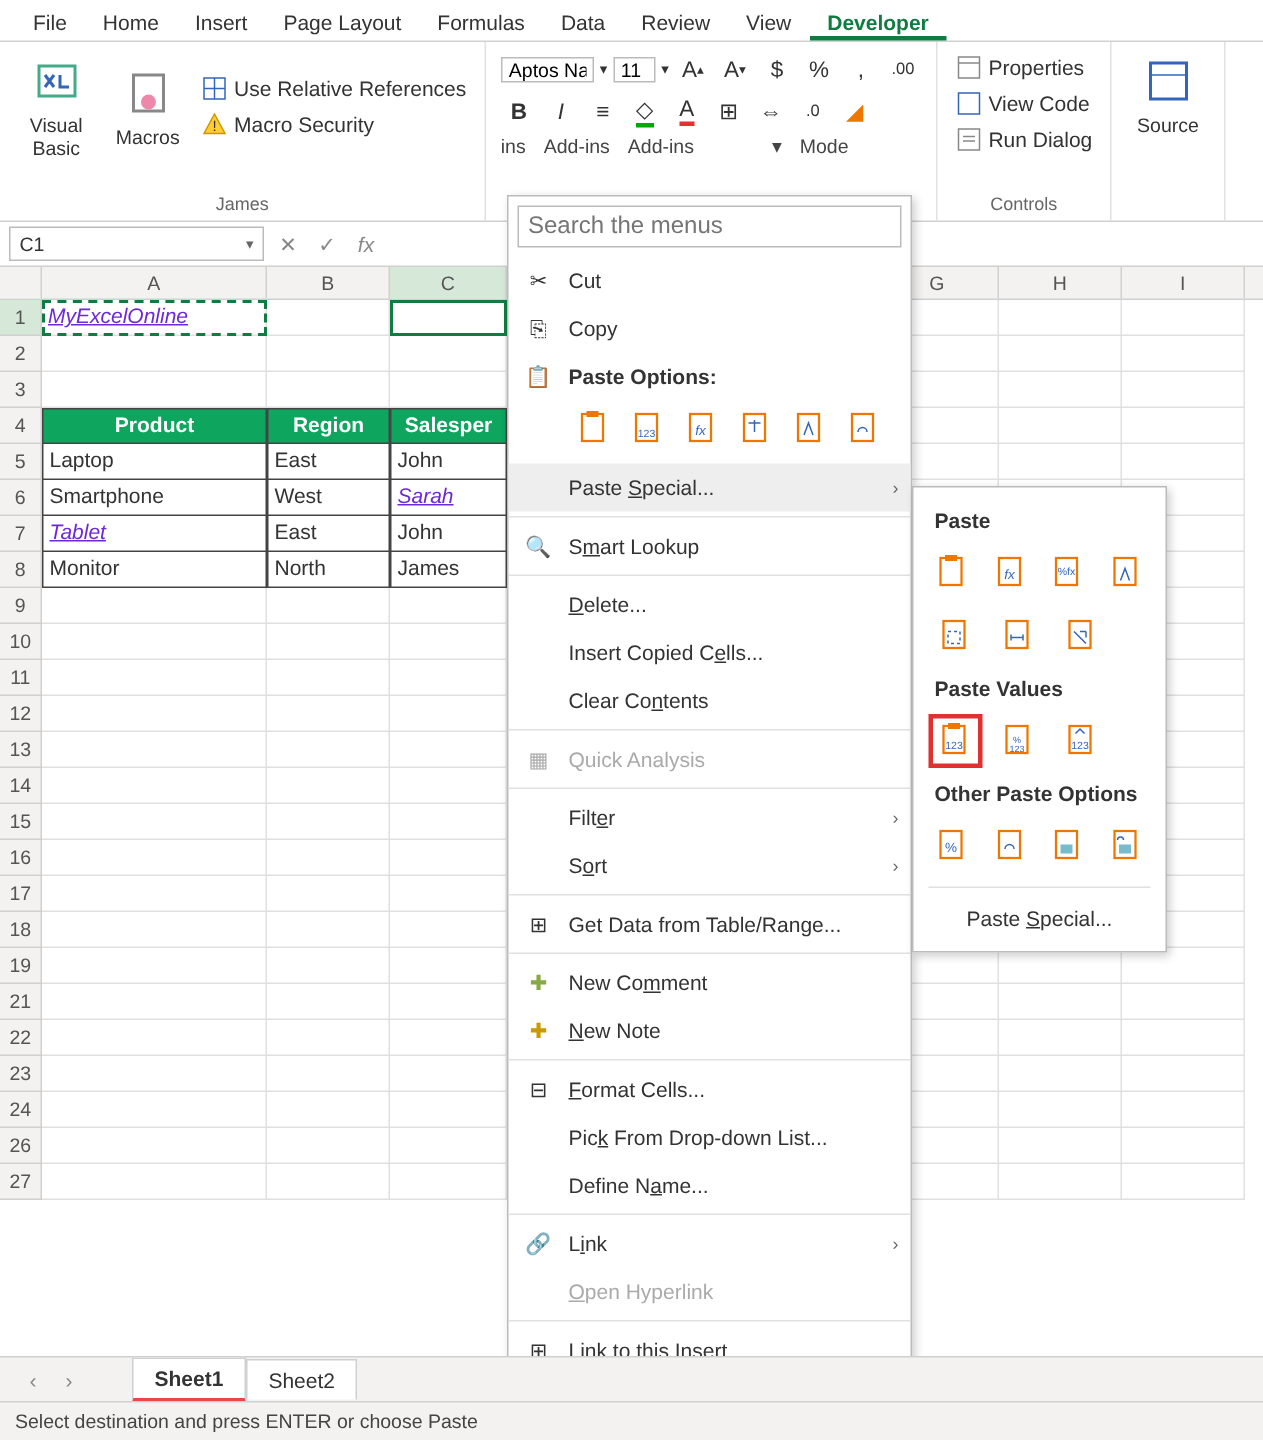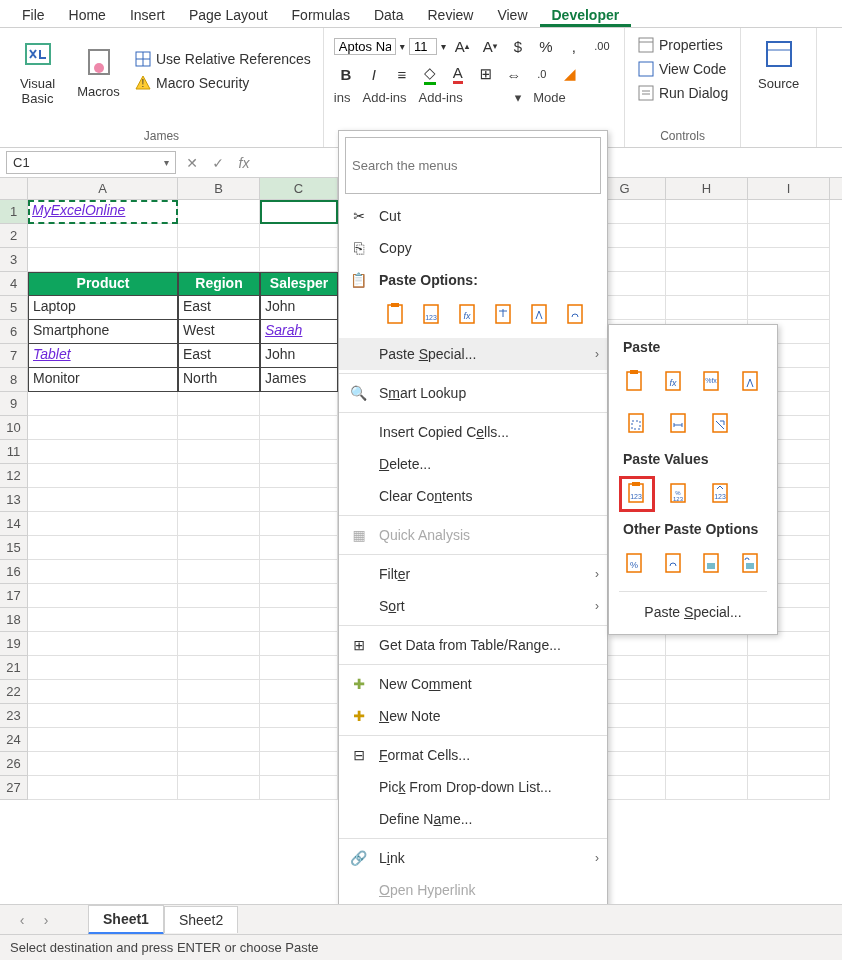--- a/index.html
+++ b/index.html
@@ -45,21 +45,21 @@
 .cell.data { border: 1px solid #444; border-top: none; }
 .cell.link { color: #6d28d9; text-decoration: underline; font-style: italic; }
 
 
 .copy-sel { position: absolute; border: 2px dashed #107c41; pointer-events: none; }
 
 .active-cell { position: absolute; border: 2px solid #107c41; pointer-events: none; }
 
 
 .ctx { position: absolute; background: #fff; border: 1px solid #bbb; box-shadow: 2px 2px 6px rgba(0,0,0,0.2); font-size: 14px; }
-.ctx-search { margin: 6px; padding: 20px 6px; border: 1px solid #bbb; width: calc(100% - 12px); color: #7f1d1d; font-size: 13px; }
+.ctx-search { margin: 6px; padding: 4px 6px; border: 1px solid #bbb; width: calc(100% - 12px); color: #7f1d1d; font-size: 16px; }
 .ctx-item { display: flex; align-items: center; padding: 6px 14px 6px 10px; gap: 10px; cursor: pointer; position: relative; }
 .ctx-item.hover { background: #eee; }
 .ctx-item.disabled { color: #aaa; }
 .ctx-icon { width: 20px; height: 20px; display: inline-flex; align-items: center; justify-content: center; }
 .ctx-arrow { position: absolute; right: 8px; color: #666; font-size: 12px; }
 .ctx-sep { height: 1px; background: #e0e0e0; margin: 3px 0; }
 .paste-opts-row { display: flex; gap: 6px; padding: 4px 10px 8px 42px; }
 .paste-icon { width: 30px; height: 30px; display: inline-flex; align-items: center; justify-content: center; cursor: pointer; border: 1px solid transparent; }
 
 
@@ -68,21 +68,21 @@
 .sub-row { display: flex; gap: 6px; padding: 3px 0; }
 .sub-icon { width: 36px; height: 36px; display: inline-flex; align-items: center; justify-content: center; cursor: pointer; border: 1px solid transparent; }
 .sub-icon.highlight { border: 3px solid #e03030; }
 .sub-sep { height: 1px; background: #e0e0e0; margin: 6px 0; }
 .sub-link { text-align: center; padding: 6px; cursor: pointer; }
 
 
 .sheettabs { position: absolute; bottom: 26px; left: 0; right: 0; height: 30px; border-top: 1px solid #d0d0d0; display: flex; align-items: center; padding-left: 10px; gap: 0; background: #f3f2f1; }
 .sheet-nav { width: 24px; text-align: center; color: #888; cursor: pointer; }
 .sheet-tab { padding: 5px 14px; border: 1px solid #d0d0d0; background: #fff; border-bottom: none; font-size: 14px; cursor: pointer; }
-.sheet-tab.active { border-bottom: 3px solid #3b82f6; font-weight: 600; }
+.sheet-tab.active { border-bottom: 3px solid #ef4444; font-weight: 600; }
 
 
 .statusbar { position: absolute; bottom: 0; left: 0; right: 0; height: 26px; background: #f3f2f1; border-top: 1px solid #d0d0d0; display: flex; align-items: center; padding: 0 10px; font-size: 13px; color: #444; }
 
 
 .cA { width: 150px; } .cB { width: 82px; } .cC { width: 78px; }
 .cD { width: 82px; } .cE { width: 82px; } .cF { width: 82px; }
 .cG { width: 82px; } .cH { width: 82px; } .cI { width: 82px; }
 
 .u { text-decoration: underline; }
@@ -623,25 +623,25 @@
       <span class="ctx-arrow">›</span>
     </div>
   <div class="ctx-sep"></div>
   <div class="ctx-item">
       <span class="ctx-icon" style="color:#36b">🔍</span>
       <span><span>S</span><span class="u">m</span><span>art Lookup</span></span>
     </div>
   <div class="ctx-sep"></div>
   <div class="ctx-item">
       <span class="ctx-icon"></span>
+      <span><span class="u">D</span><span>elete...</span></span>
+    </div>
+  <div class="ctx-item">
+      <span class="ctx-icon"></span>
       <span><span>Insert Copied C</span><span class="u">e</span><span>lls...</span></span>
-    </div>
-  <div class="ctx-item">
-      <span class="ctx-icon"></span>
-      <span><span class="u">D</span><span>elete...</span></span>
     </div>
   <div class="ctx-item">
       <span class="ctx-icon"></span>
       <span><span>Clear Co</span><span class="u">n</span><span>tents</span></span>
     </div>
   <div class="ctx-sep"></div>
   <div class="ctx-item disabled">
       <span class="ctx-icon">▦</span>
       <span>Quick Analysis</span>
     </div>

